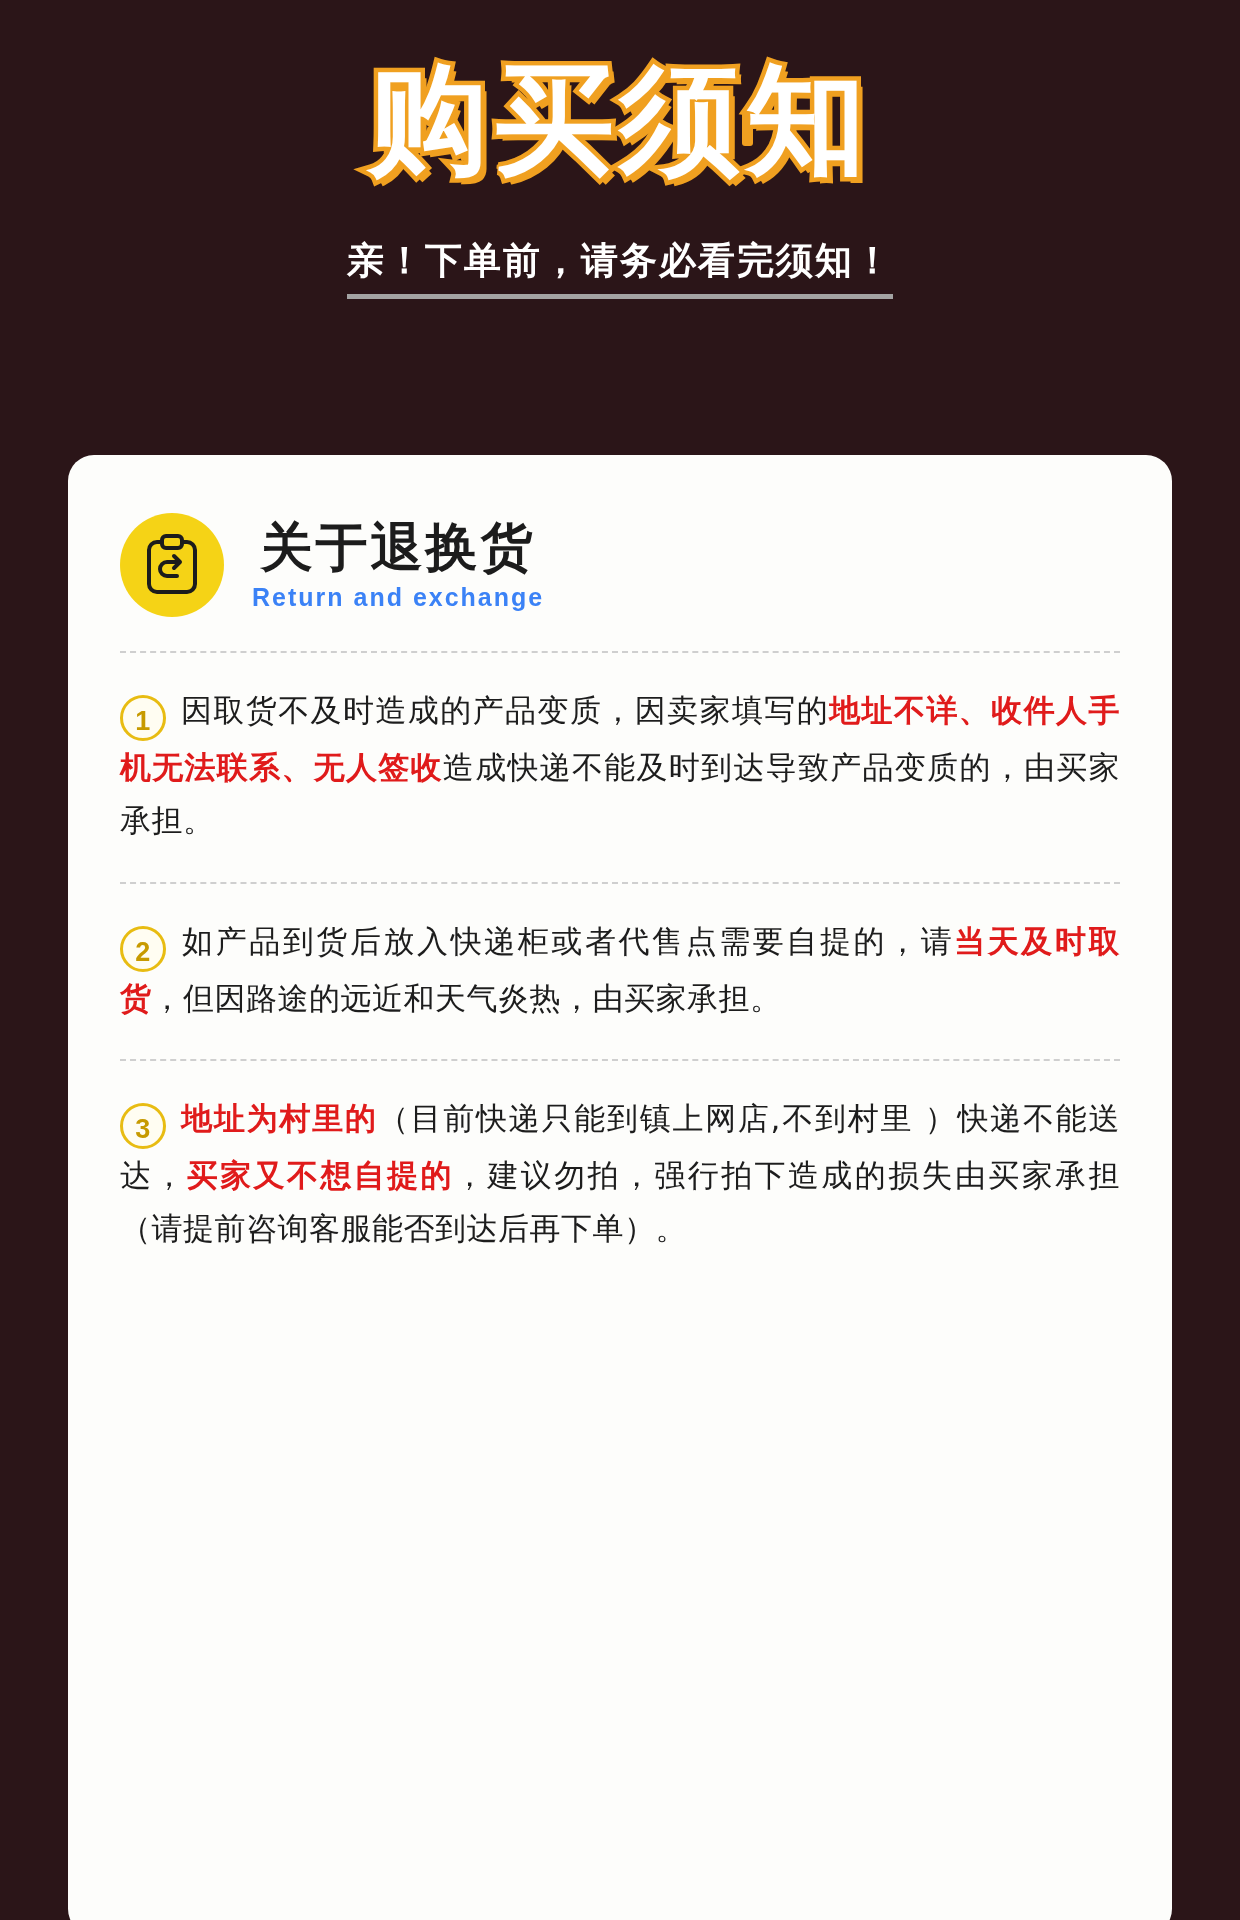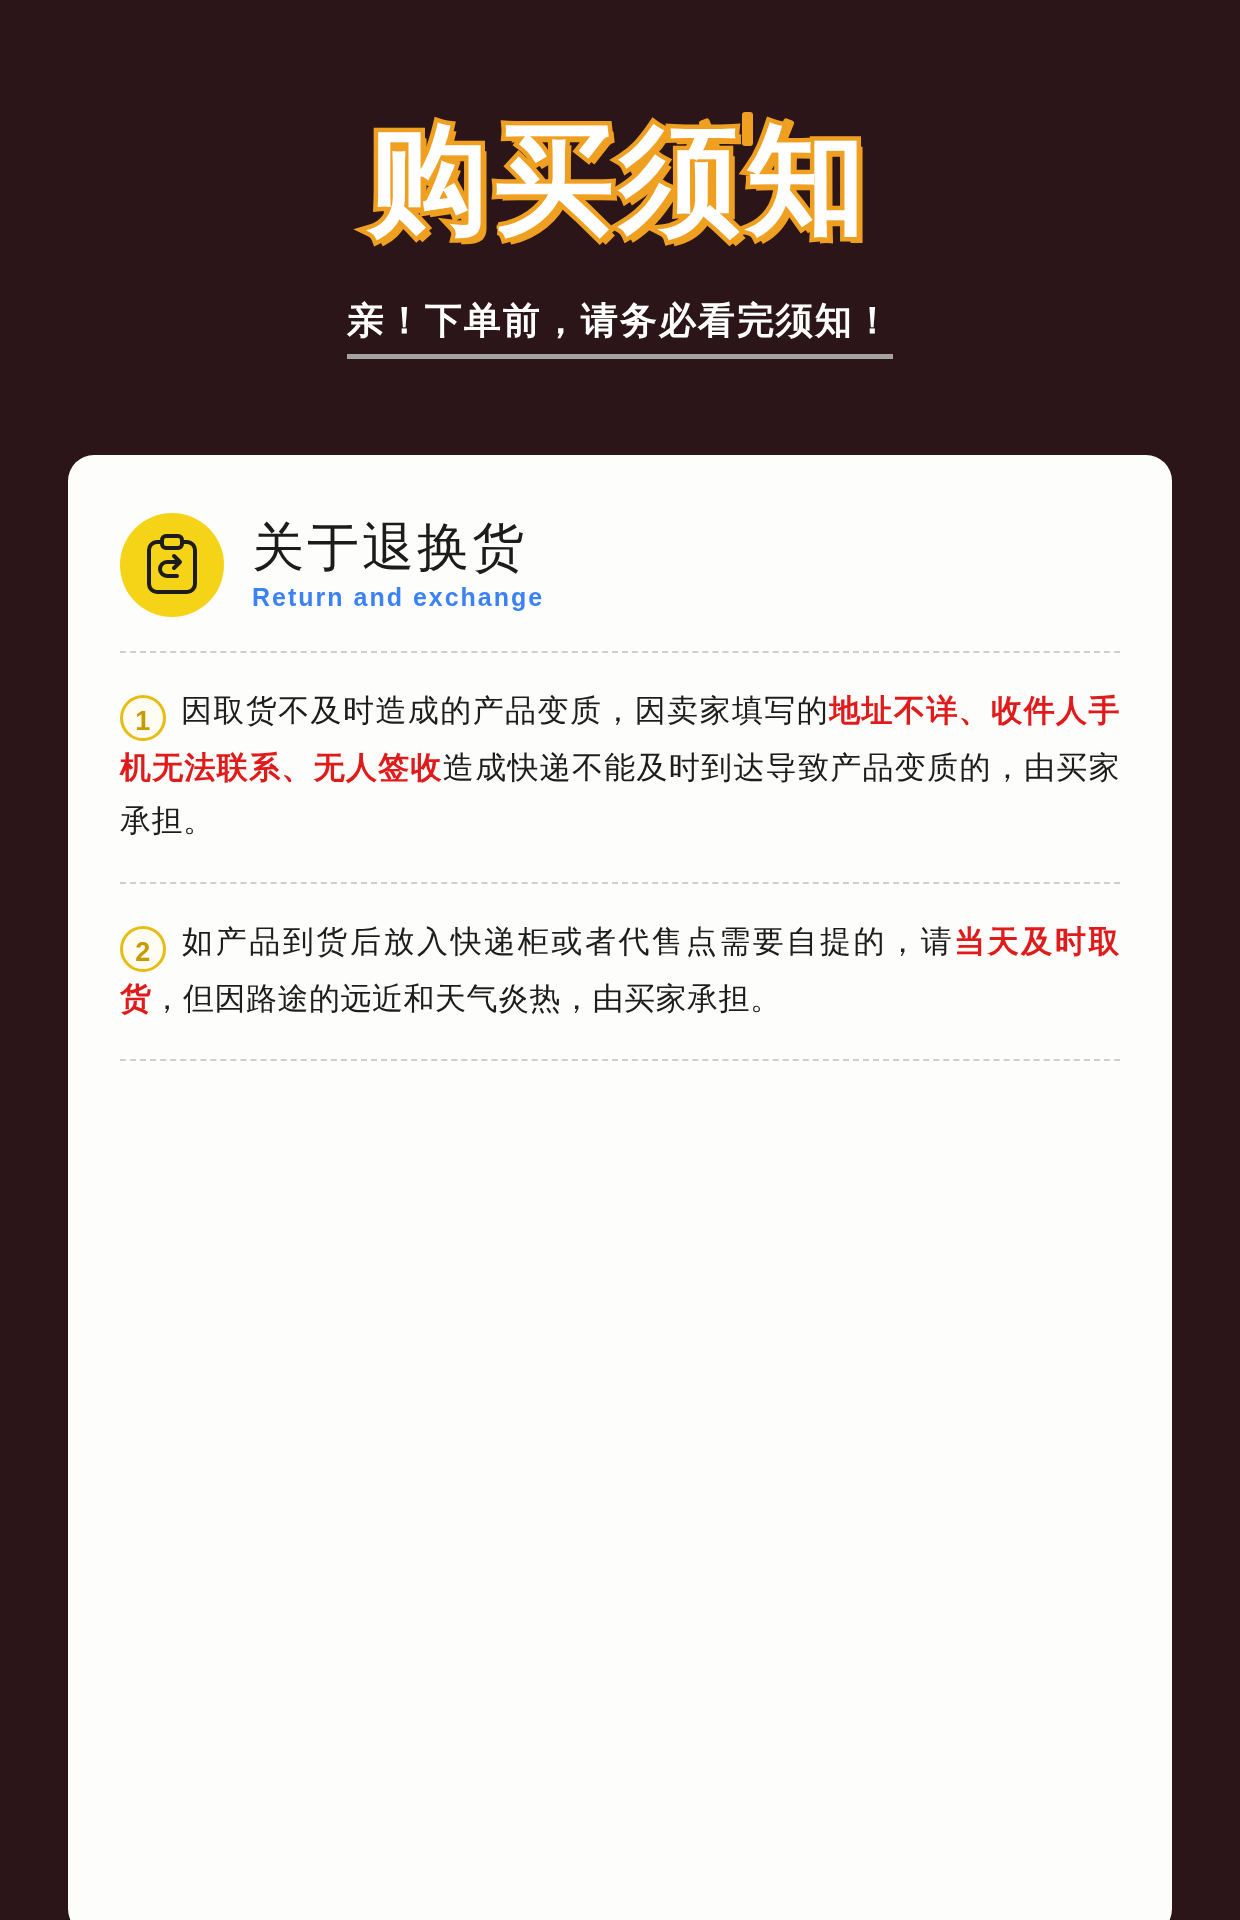--- a/index.html
+++ b/index.html
@@ -17,21 +17,21 @@
   .page {
     position: relative;
     width: 1240px;
     height: 1920px;
     background: #2b1518;
     box-sizing: border-box;
   }
 
   
   .header {
-    padding-top: 120px;
+    padding-top: 60px;
     text-align: center;
     position: relative;
   }
 
   .main-title {
     position: relative;
     display: inline-block;
     font-family: "DejaVu Sans", sans-serif;
     font-weight: bold;
     font-size: 120px;
@@ -109,23 +109,24 @@
     align-items: center;
     justify-content: center;
     flex: 0 0 auto;
   }
   .badge-icon svg { display: block; }
 
   .head-text { line-height: 1; }
   .head-cn {
     font-family: "DejaVu Sans", sans-serif;
     font-size: 52px;
-    font-weight: normal;
+    font-weight: bold;
     color: #1c1c1c;
     letter-spacing: 3px;
+    text-align: center;
   }
   .head-en {
     margin-top: 12px;
     font-family: "Liberation Sans", sans-serif;
     font-size: 25px;
     font-weight: bold;
     color: #3b82f6;
     letter-spacing: 2px;
   }
 
@@ -205,15 +206,16 @@
     <hr class="divider">
 
     <p class="para item" id="item-0"><span class="num">1</span><span>因取货不及时造成的产品变质，因卖家填写的</span><span class="red">地址不详、收件人手机无法联系、无人签收</span><span>造成快递不能及时到达导致产品变质的，由买家承担。</span></p>
 
     <hr class="divider">
 
     <p class="para item" id="item-1"><span class="num">2</span><span>如产品到货后放入快递柜或者代售点需要自提的，请</span><span class="red">当天及时取货</span><span>，但因路途的远近和天气炎热，由买家承担。</span></p>
 
     <hr class="divider">
 
+    <p class="para item" id="item-2"><span class="num">3</span><span class="red">地址为村里的</span><span>（目前快递只能到镇上网店,不到村里 ）快递不能送达，</span><span class="red">买家又不想自提的</span><span>，建议勿拍，强行拍下造成的损失由买家承担（请提前咨询客服能否到达后再下单）。</span></p>
 
   </div>
 </div>
 
 </body></html>

